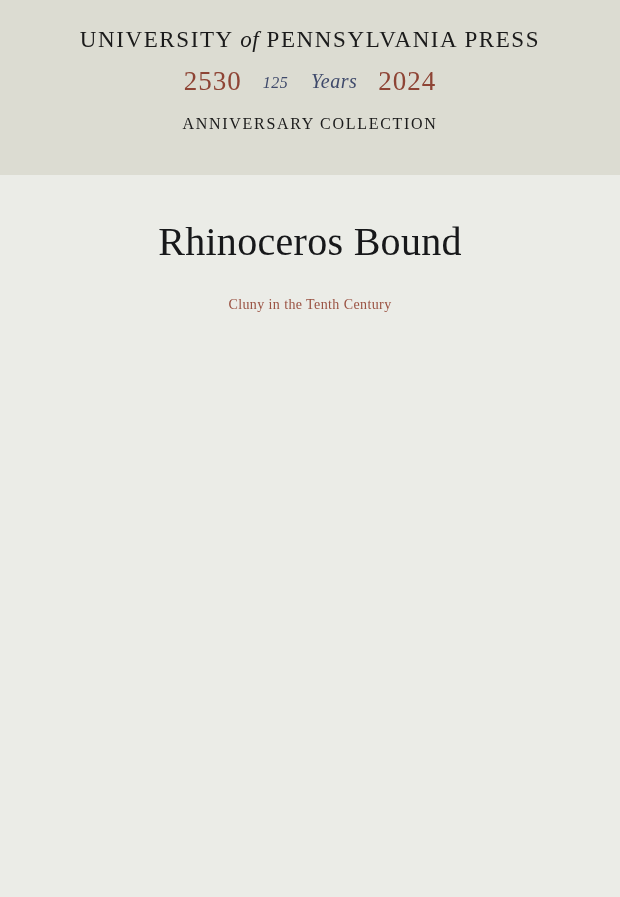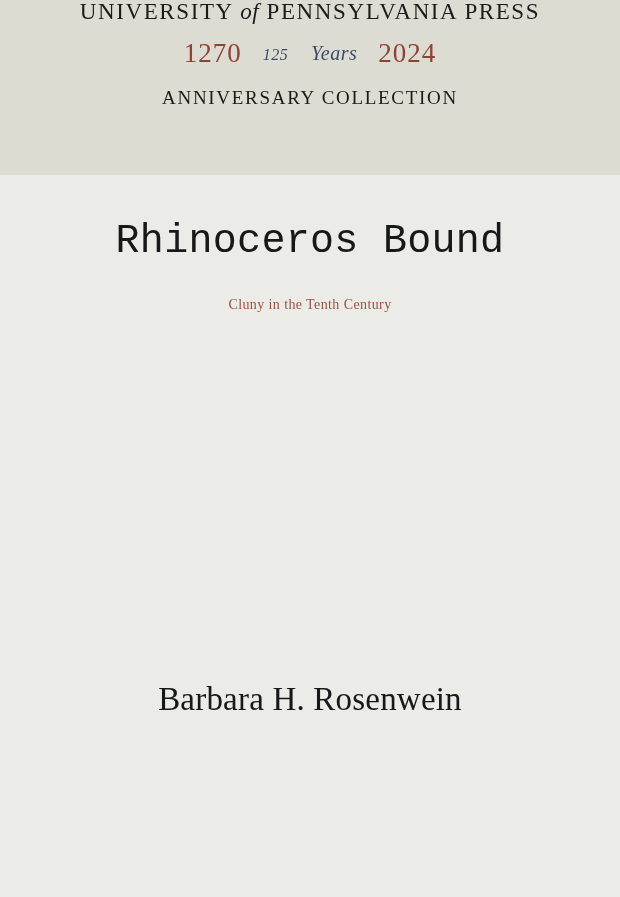--- a/index.html
+++ b/index.html
@@ -22,20 +22,21 @@
     display: flex;
     flex-direction: column;
   }
 
   
   .banner {
     width: 100%;
     height: 175px;
     background: #dcdcd2;
     box-sizing: border-box;
+    padding-top: 28px;
     text-align: center;
     flex: 0 0 auto;
   }
   .press-name {
     font-family: "Liberation Serif", serif;
     font-size: 23px;
     letter-spacing: 1.6px;
     color: #1b1b1b;
     line-height: 1;
     white-space: nowrap;
@@ -70,38 +71,38 @@
     font-size: 16px;
   }
   .mid-mark .word {
     font-size: 20px;
     margin-left: 17px;
     font-style: italic;
   }
   .anniv {
     margin-top: 21px;
     font-family: "Liberation Serif", serif;
-    font-size: 19px;
+    font-size: 16px;
     letter-spacing: 1.7px;
     color: #1b1b1b;
     line-height: 1;
   }
 
   
   .title-area {
     flex: 1 1 auto;
     position: relative;
     text-align: center;
   }
   .book-title {
     position: absolute;
     top: 45px;
     left: 0;
     right: 0;
-    font-family: Liberation Mono, monospace;
+    font-family: Liberation Serif, serif;
     font-size: 40px;
     color: #17181a;
     letter-spacing: 0.3px;
     line-height: 1.1;
   }
   .subtitle {
     position: absolute;
     top: 122px;
     left: 0;
     right: 0;
@@ -127,30 +128,29 @@
 <div class="cover">
 
   <div class="banner">
     <div class="press-name">
       <span>UNIVERSITY</span>
       <span class="of">of</span>
       <span>PENNSYLVANIA PRESS</span>
     </div>
 
     <div class="years-row">
-      <span class="year">1270</span>
+      <span class="year">2530</span>
       <span class="mid-mark">
         <span class="num">125</span>
         <span class="word">Years</span>
       </span>
       <span class="year">2024</span>
     </div>
 
     <div class="anniv">ANNIVERSARY COLLECTION</div>
   </div>
 
   <div class="title-area">
     <div class="book-title">Rhinoceros Bound</div>
     <div class="subtitle">Cluny in the Tenth Century</div>
-    <div class="author">Barbara H. Rosenwein</div>
   </div>
 
 </div>
 
 </body></html>

